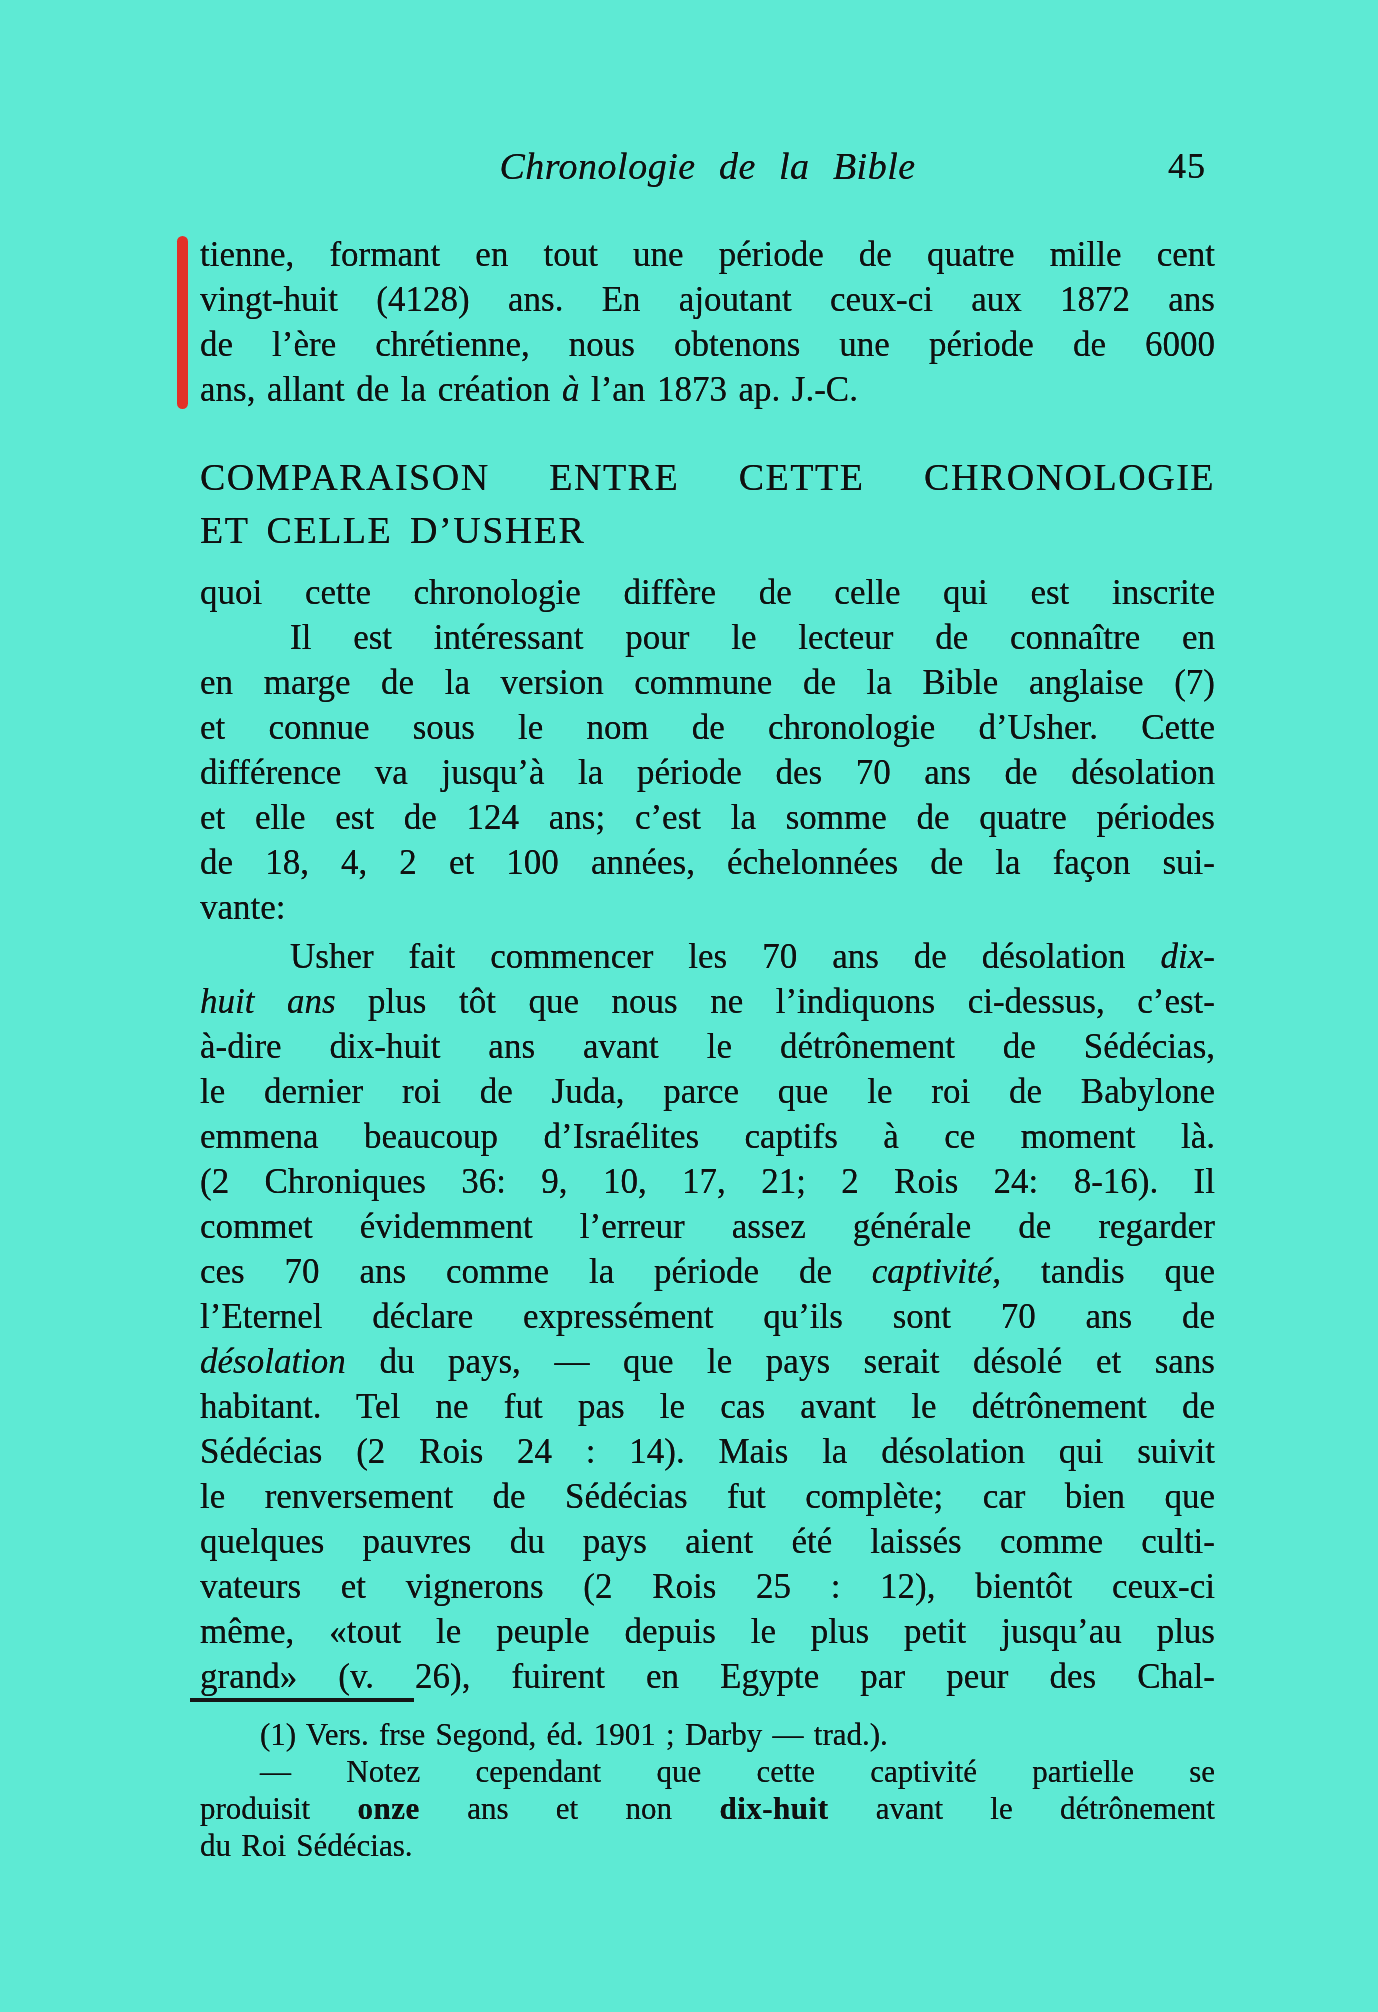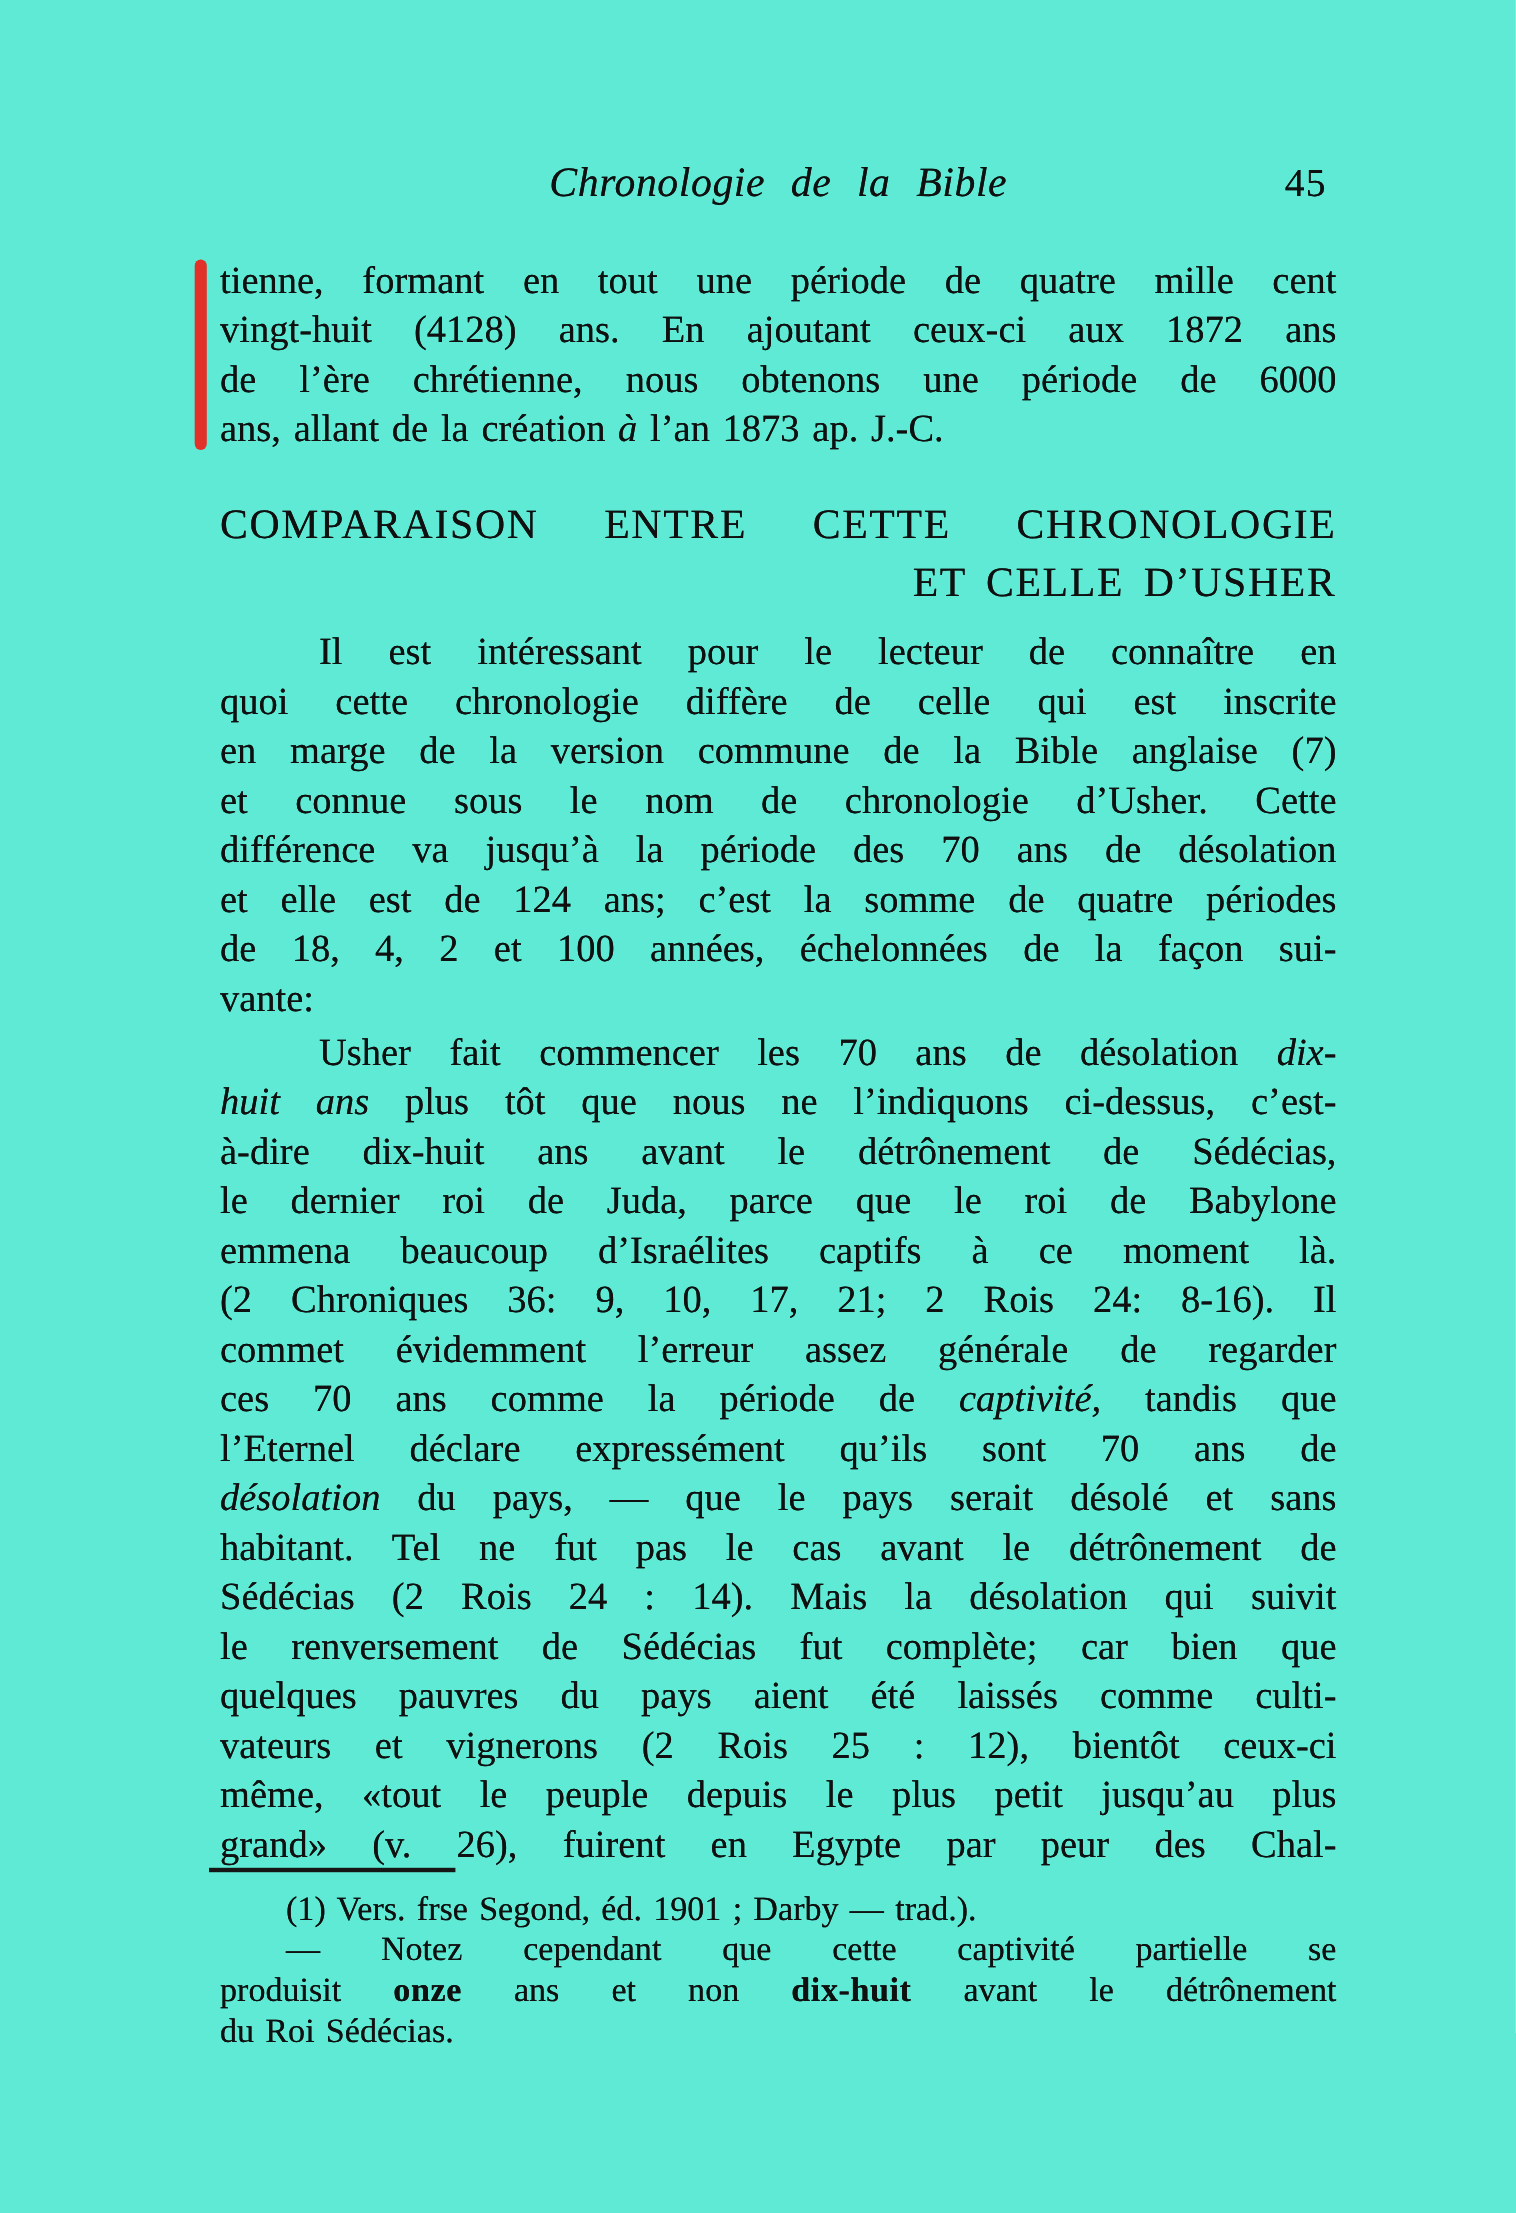--- a/index.html
+++ b/index.html
@@ -44,21 +44,21 @@
   .section-heading{
     position:absolute;left:200px;top:452px;width:1015px;
     font-size:38px;letter-spacing:1.5px;
   }
   .section-heading .h-line1{
     line-height:50px;height:50px;
     text-align:justify;text-align-last:justify;
   }
   .section-heading .h-line2{
     line-height:50px;height:50px;margin-top:3px;
-    text-align:right;word-spacing:0.18em;
+    text-align:left;word-spacing:0.18em;
   }
 
   .fn-rule{
     position:absolute;left:190px;top:1698px;width:224px;height:4px;
     background:#161616;
   }
   .footnote{
     position:absolute;left:200px;top:1716px;width:1015px;font-size:31px;
   }
   .footnote .line{
@@ -86,22 +86,22 @@
     <div class="line">de l’ère chrétienne, nous obtenons une période de 6000</div>
     <div class="line end">ans, allant de la création <i>à</i> l’an 1873 ap. J.-C.</div>
   </section>
 
   <header class="section-heading">
     <div class="h-line1">COMPARAISON ENTRE CETTE CHRONOLOGIE</div>
     <div class="h-line2">ET CELLE D’USHER</div>
   </header>
 
   <section class="para p2">
+    <div class="line">quoi cette chronologie diffère de celle qui est inscrite</div>
     <div class="line indent">Il est intéressant pour le lecteur de connaître en</div>
-    <div class="line">quoi cette chronologie diffère de celle qui est inscrite</div>
     <div class="line">en marge de la version commune de la Bible anglaise (7)</div>
     <div class="line">et connue sous le nom de chronologie d’Usher. Cette</div>
     <div class="line">différence va jusqu’à la période des 70 ans de désolation</div>
     <div class="line">et elle est de 124 ans; c’est la somme de quatre périodes</div>
     <div class="line">de 18, 4, 2 et 100 années, échelonnées de la façon sui-</div>
     <div class="line end">vante:</div>
   </section>
 
   <section class="para p3">
     <div class="line indent">Usher fait commencer les 70 ans de désolation <i>dix-</i></div>

